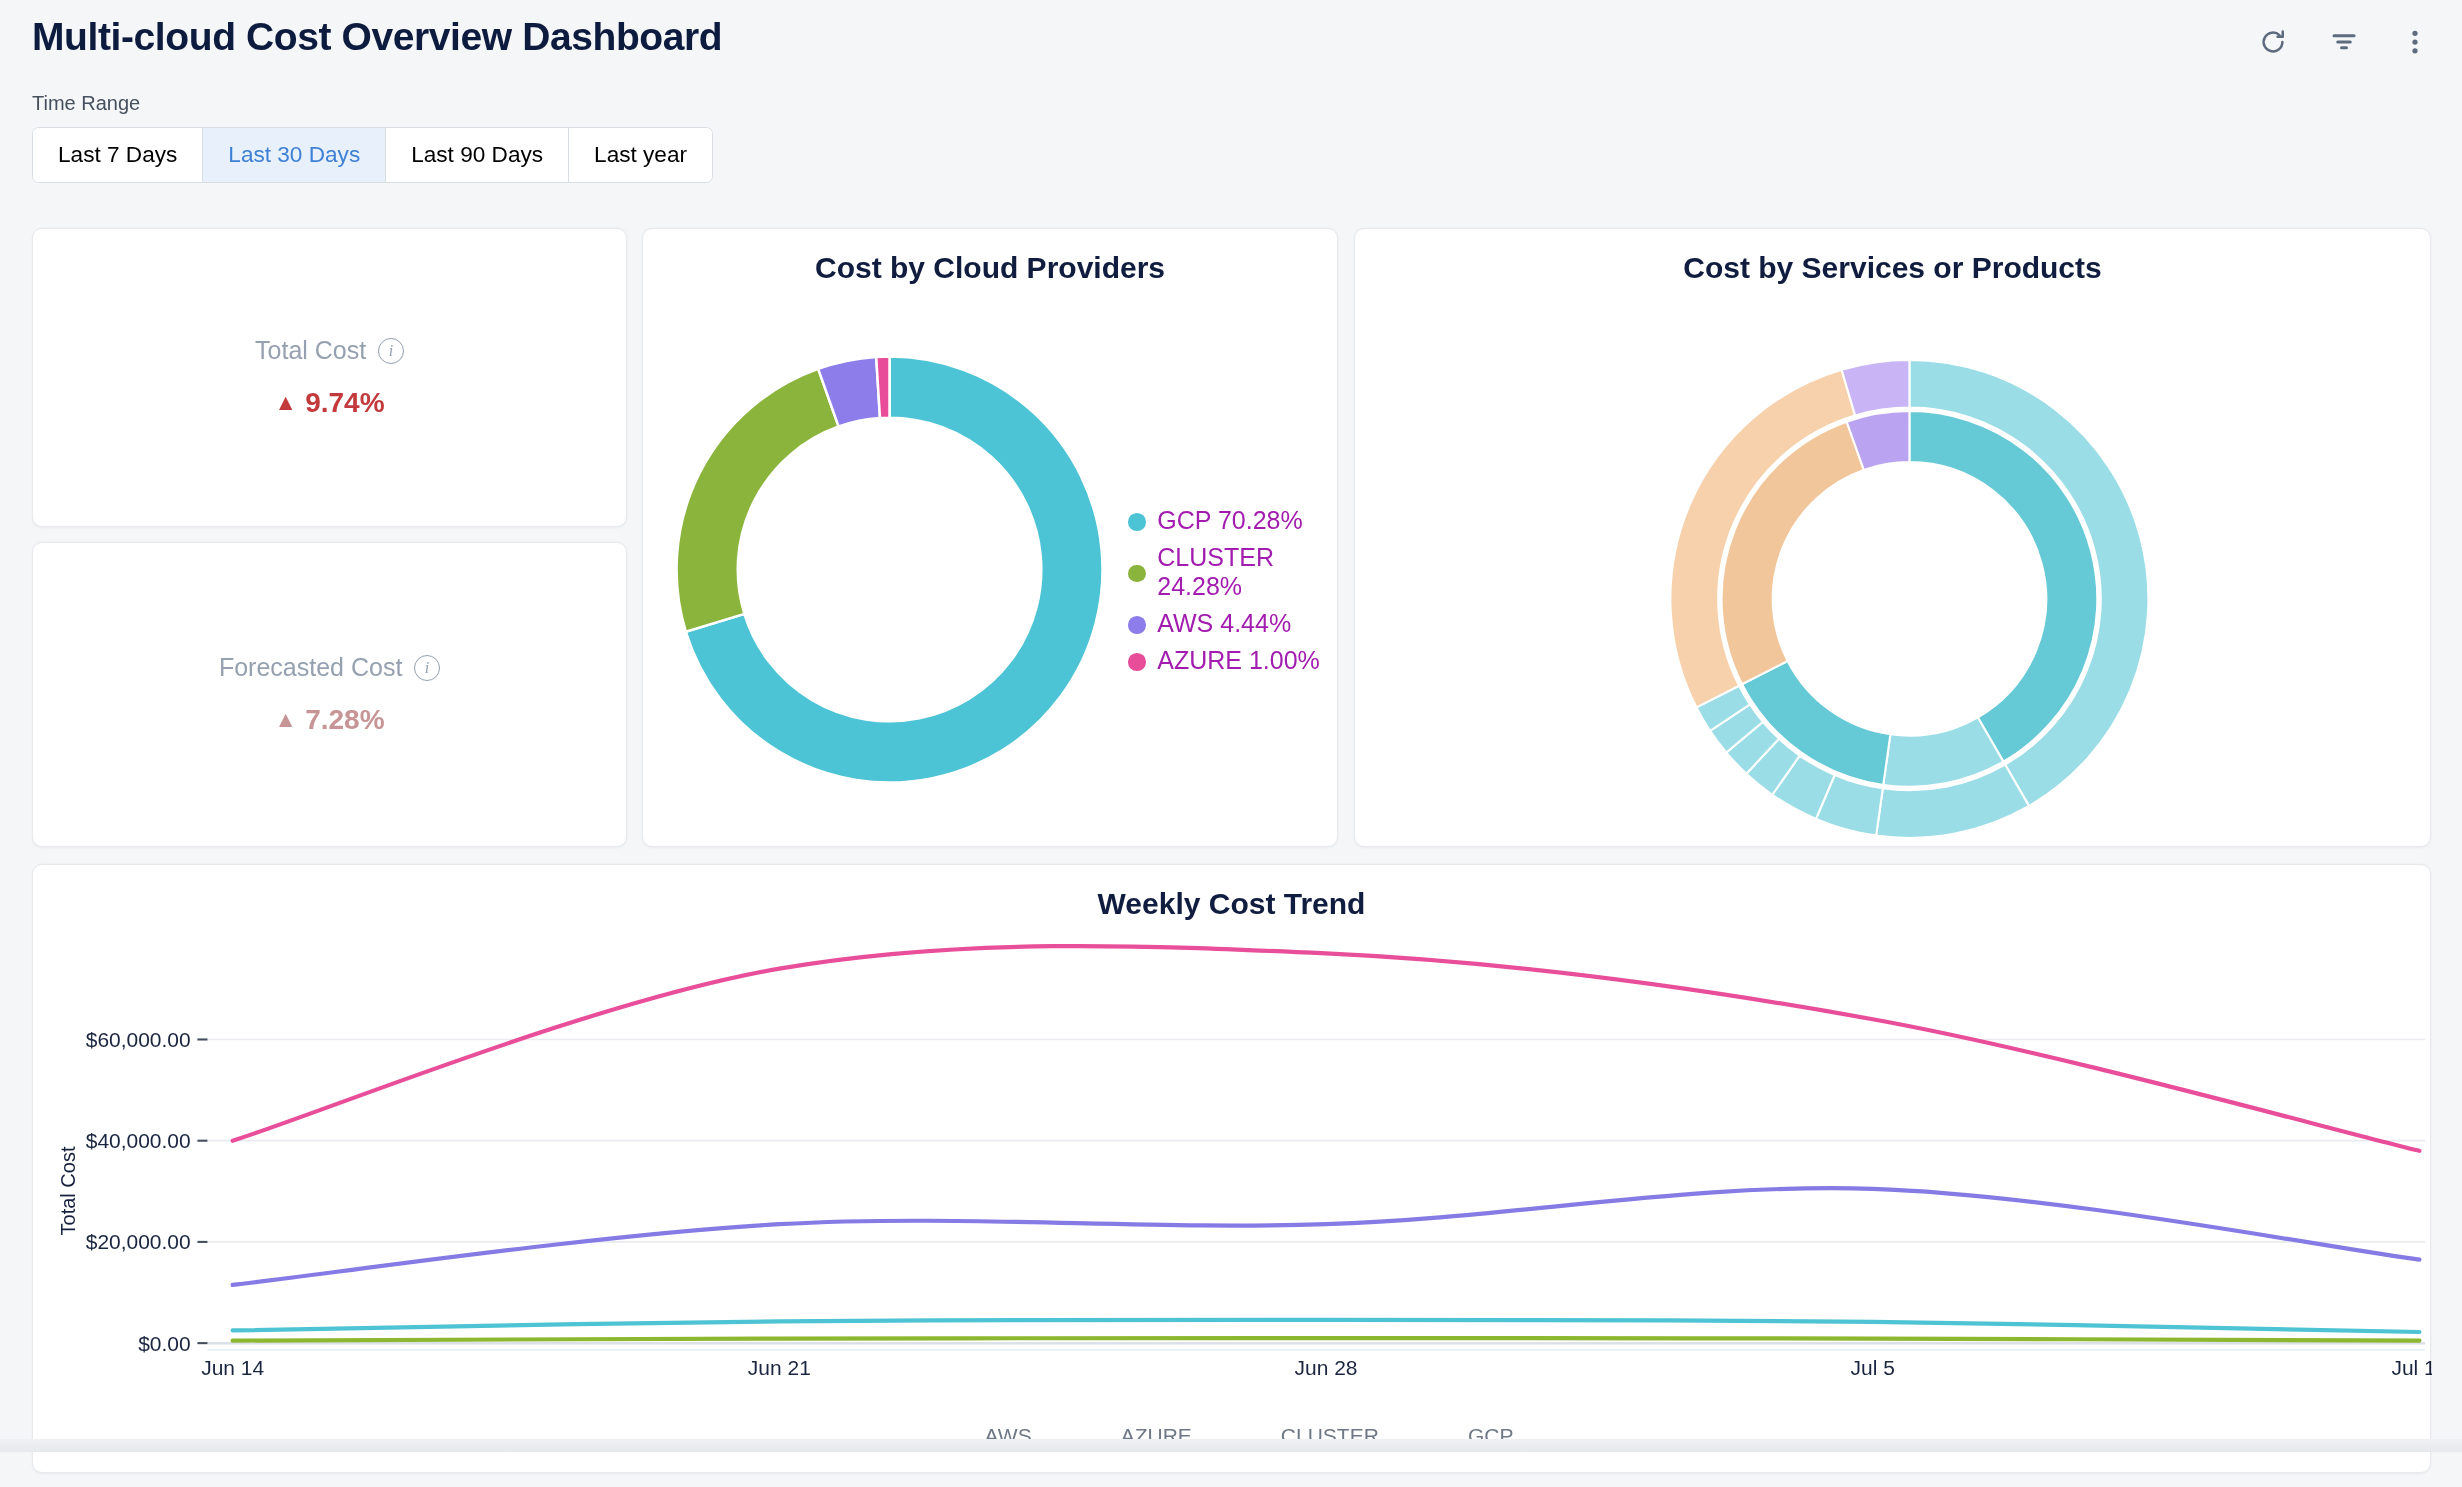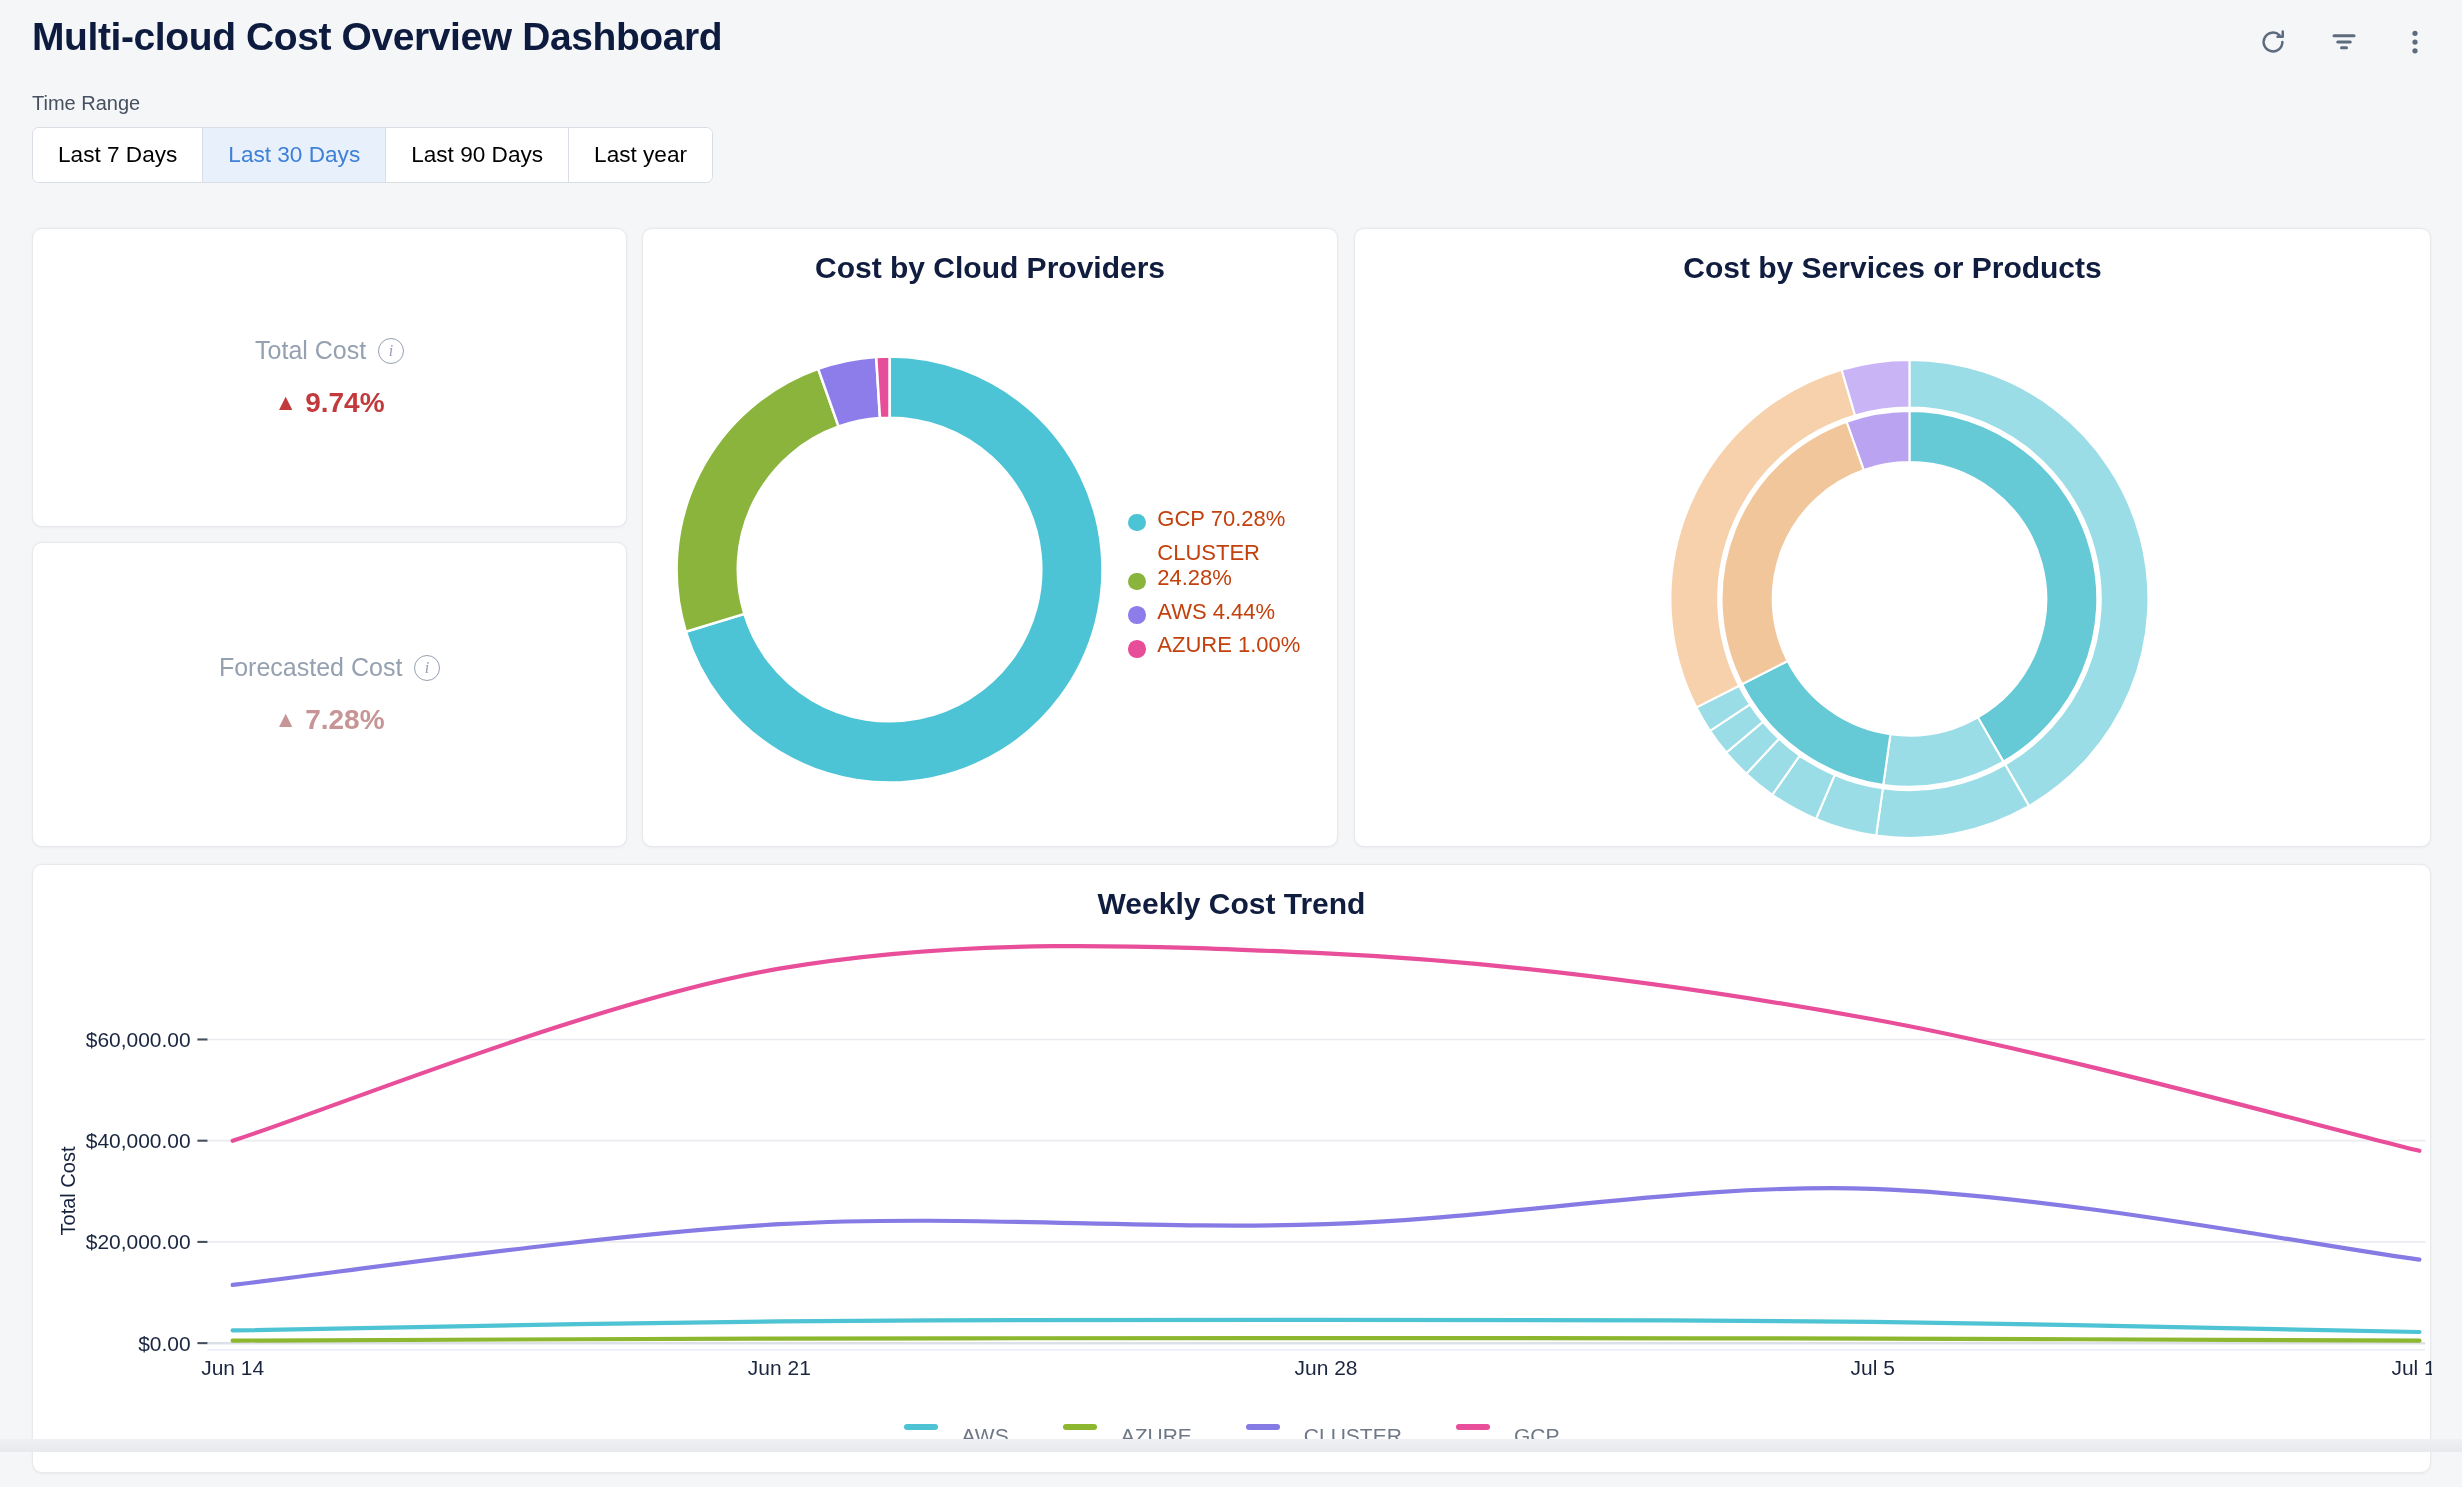--- a/index.html
+++ b/index.html
@@ -38,29 +38,29 @@
   
   .kpi{display:flex;flex-direction:column;align-items:center;justify-content:center;gap:22px;}
   .kpi-value{font-size:62px;font-weight:600;color:#101D3F;letter-spacing:-0.8px;}
   .kpi-label-row{display:flex;align-items:center;gap:11.7px;font-size:25px;color:#95A0B0;}
   .info-icon{box-sizing:border-box;width:26px;height:26px;border:1.7px solid #95A0B0;border-radius:50%;display:flex;align-items:center;justify-content:center;font-size:16px;font-style:italic;font-family:"Liberation Serif",serif;color:#95A0B0;cursor:pointer;}
   .kpi-delta{font-size:28px;font-weight:600;display:flex;align-items:center;gap:8.4px;}
   .kpi-delta .tri{font-size:22.6px;}
 
   
   .donut-legend{position:absolute;left:485px;top:277px;width:205px;display:flex;flex-direction:column;gap:8.4px;}
-  .legend-item{display:flex;align-items:flex-end;gap:11.7px;font-size:22px;color:#c2410c;line-height:1.15;cursor:pointer;}
+  .legend-item{display:flex;align-items:center;gap:11.7px;font-size:25px;color:#a21caf;line-height:1.15;cursor:pointer;}
   .legend-item .dot{flex:0 0 auto;width:17.6px;height:17.6px;border-radius:50%;margin-top:3.4px;}
 
   
   #trend-svg{position:absolute;left:0;top:0;width:2399px;height:609px;}
   .y-title{position:absolute;left:35px;top:326px;transform:translate(-50%,-50%) rotate(-90deg);white-space:nowrap;font-size:20px;color:#15213D;}
   .x-title{position:absolute;left:0;right:0;top:517px;text-align:center;font-size:21px;color:#15213D;}
   .trend-legend{position:absolute;left:0;right:0;top:559px;display:flex;justify-content:center;gap:54px;}
-  .trend-legend .t-item{display:flex;align-items:flex-start;gap:24px;font-size:21px;color:#6F7887;cursor:pointer;}
+  .trend-legend .t-item{display:flex;align-items:flex-end;gap:1px;font-size:21px;color:#6F7887;cursor:pointer;}
   .trend-legend .dash{width:34px;height:5.9px;border-radius:3.4px;}
 
   .footer-strip{position:absolute;left:0;right:0;bottom:0;height:13.4px;background:linear-gradient(#EEF0F3,#E7E9ED);}
 </style>
 </head>
 <body>
 
 <div class="page">
 
   <header class="app-header">

